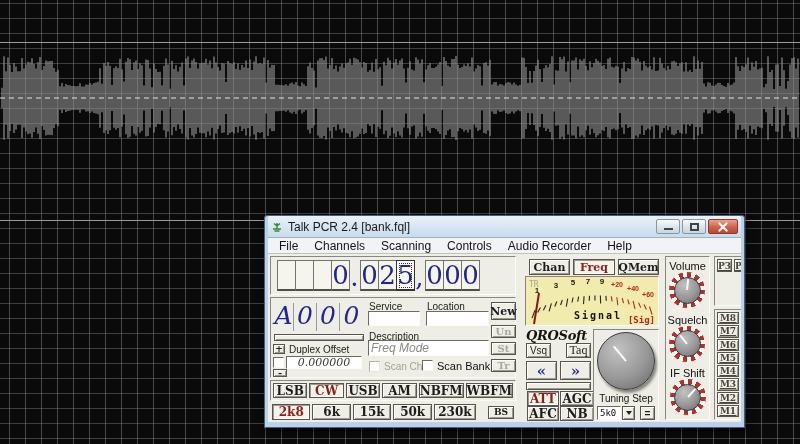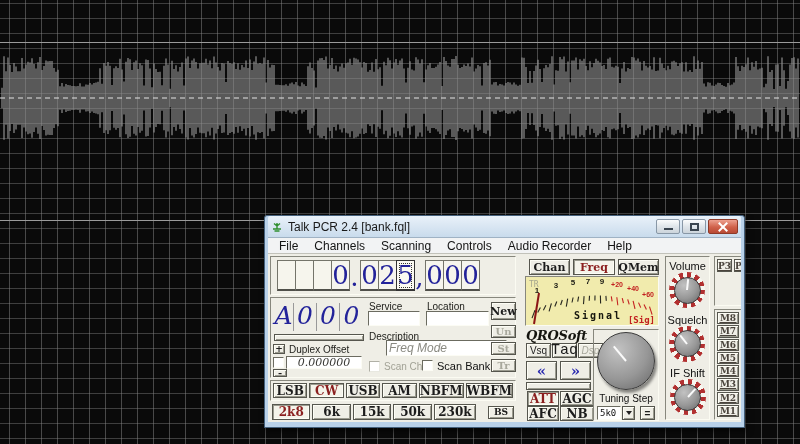--- a/index.html
+++ b/index.html
@@ -170,21 +170,21 @@
         <span class="abs small-label" style="left:18px;top:46px">Duplex Offset</span>
         <span class="abs cb" style="left:2px;top:59px"></span>
         <div class="abs txt" style="left:15px;top:58px;width:76px;height:13px;font-family:'DejaVu Serif',serif;font-style:italic;font-size:11px;color:#3a3a36;text-align:center;line-height:11px">0.000000</div>
         <div class="abs btn" style="left:2px;top:71px;width:14px;height:8px;font-size:10px;line-height:6px">-</div>
 
         <span class="abs small-label" style="left:98px;top:3px">Service</span>
         <input class="txt" style="left: 97px; top: 13px; width: 52px; height: 15px;" value="">
         <span class="abs small-label" style="left:156px;top:3px">Location</span>
         <input class="txt" style="left: 155px; top: 13px; width: 63px; height: 15px;" value="">
         <span class="abs small-label" style="left:98px;top:33px">Description</span>
-        <input class="txt" style="left: 115px; top: 42px; width: 121px; height: 16px;" placeholder="Freq Mode">
+        <input class="txt" style="left: 97px; top: 42px; width: 121px; height: 16px;" placeholder="Freq Mode">
 
         <span class="abs cb" style="left:98px;top:63px;border-color:#b0b0a6 #e8e8e0 #e8e8e0 #b0b0a6"></span>
         <span class="abs" style="left:113px;top:63px;font-size:10px;color:#a2a296">Scan Chan</span>
         <span class="abs cb" style="left:151px;top:62px"></span>
         <span class="abs" style="left:166px;top:62px;font-size:11px;color:#111">Scan Bank</span>
 
         <div class="abs btn" style="left:220px;top:4px;width:25px;height:18px;font-size:11px">New</div>
         <div class="abs btn dim" style="left:220px;top:27px;width:25px;height:13px;font-size:10px">Un</div>
         <div class="abs btn dim" style="left:220px;top:44px;width:25px;height:13px;font-size:10px">St</div>
         <div class="abs btn dim" style="left:220px;top:61px;width:25px;height:13px;font-size:10px">Tr</div>
@@ -248,23 +248,23 @@
           <text x="91" y="10" font-size="7" font-weight="bold" fill="#c22020" text-anchor="middle">+20</text>
           <text x="107" y="14" font-size="7" font-weight="bold" fill="#c22020" text-anchor="middle">+40</text>
           <text x="122" y="20" font-size="7" font-weight="bold" fill="#c22020" text-anchor="middle">+60</text>
           <line x1="8" y1="47" x2="13" y2="16" stroke="#8b1515" stroke-width="2"></line>
           <text x="72" y="42" font-size="10" font-weight="bold" fill="#17170f" text-anchor="middle" letter-spacing="2" font-family="DejaVu Sans Mono, monospace">Signal</text>
           <text x="129" y="46" font-size="9" font-weight="bold" fill="#c22020" text-anchor="end" font-family="DejaVu Sans Mono, monospace">[Sig]</text>
         </svg>
       </div>
 
       <span class="abs brand" style="left: 258px; top: 74px;">QROSoft</span>
-      <div class="abs" style="left:258px;top:89px;display:flex;gap:1px">
+      <div class="abs" style="left:258px;top:89px;display:flex;gap:15px">
         <div class="btn" style="width:25px;height:15px;font-family:'Liberation Sans',sans-serif;font-weight:normal;font-size:10px">Vsq</div>
-        <div class="btn" style="width:25px;height:15px;font-family:Liberation Mono, monospace;font-weight:normal;font-size:15px">Taq</div>
+        <div class="btn" style="width:25px;height:15px;font-family:Liberation Serif, serif;font-weight:normal;font-size:12px">Taq</div>
         <div class="btn dim" style="width:25px;height:15px;font-family:'Liberation Sans',sans-serif;font-style:italic;font-weight:normal;font-size:10px">Dsp</div>
       </div>
       <div class="abs btn" style="left:258px;top:107px;width:31px;height:19px;font-size:15px;color:#2a2ab0">«</div>
       <div class="abs btn" style="left:292px;top:107px;width:31px;height:19px;font-size:15px;color:#2a2ab0">»</div>
       <div class="abs btn" style="left:258px;top:128px;width:65px;height:8px"></div>
       <div class="abs btn pressed" style="left:259px;top:137px;width:32px;height:15px;font-size:12px">ATT</div>
       <div class="abs btn" style="left:292px;top:137px;width:34px;height:15px;font-size:12px">AGC</div>
       <div class="abs btn" style="left:259px;top:152px;width:32px;height:15px;font-size:12px">AFC</div>
       <div class="abs btn" style="left:292px;top:152px;width:34px;height:15px;font-size:12px">NB</div>
 

